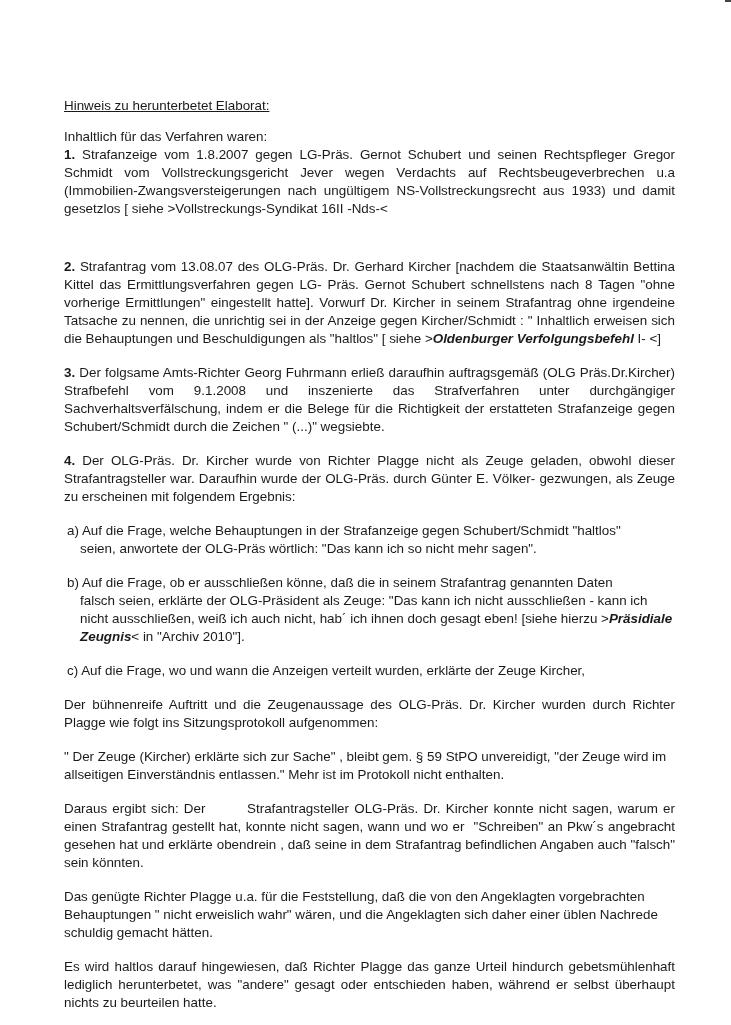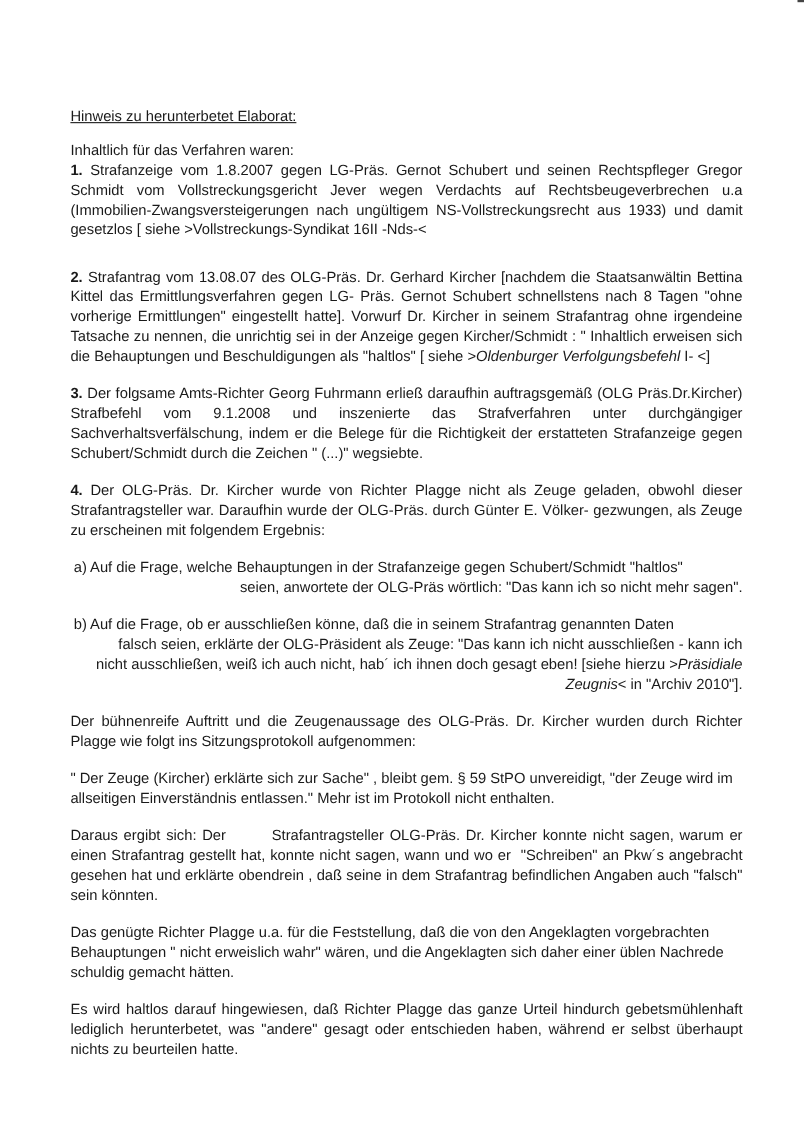--- a/index.html
+++ b/index.html
@@ -38,38 +38,37 @@
     p {
       margin: 0;
     }
     .justify {
       text-align: justify;
     }
     .block {
       margin-bottom: 16px;
     }
     .block-lg {
-      margin-bottom: 25px;
+      margin-bottom: 40px;
     }
     .num {
       font-weight: bold;
     }
     .sub {
       padding-left: 3px;
       margin-bottom: 16px;
     }
     .sub .cont {
       display: block;
       padding-left: 13px;
-      text-align: right;
     }
     .bold {
       font-weight: normal;
     }
-    i { font-style: italic; }
+    i { font-style: italic; font-weight: bold; }
   </style>
 </head>
 <body>
 
 <div class="corner-mark"></div>
 
 <div class="page">
   <p class="heading">Hinweis zu herunterbetet Elaborat:</p>
 
   <p>Inhaltlich für das Verfahren waren:</p>
@@ -78,21 +77,21 @@
   <p class="justify block"><span class="num">2.</span> <span>Strafantrag vom 13.08.07 des OLG-Präs. Dr. Gerhard Kircher [nachdem die Staatsanwältin Bettina Kittel das Ermittlungsverfahren gegen LG- Präs. Gernot Schubert  schnellstens nach 8 Tagen "ohne vorherige Ermittlungen" eingestellt hatte]. Vorwurf Dr. Kircher in seinem Strafantrag ohne irgendeine Tatsache zu  nennen, die unrichtig sei in der Anzeige gegen Kircher/Schmidt : " Inhaltlich erweisen sich die Behauptungen und Beschuldigungen als "haltlos" [ siehe &gt;</span><i>Oldenburger Verfolgungsbefehl</i><span> I- &lt;]</span></p>
 
   <p class="justify block"><span class="num">3.</span> <span>Der folgsame Amts-Richter Georg Fuhrmann erließ daraufhin auftragsgemäß (OLG Präs.Dr.Kircher)  Strafbefehl vom 9.1.2008 und inszenierte das Strafverfahren unter durchgängiger Sachverhaltsverfälschung, indem er die Belege für die Richtigkeit der erstatteten Strafanzeige gegen Schubert/Schmidt  durch die Zeichen " (...)" wegsiebte.</span></p>
 
   <p class="justify block"><span class="num">4.</span> <span>Der OLG-Präs. Dr. Kircher wurde von Richter Plagge nicht als Zeuge geladen, obwohl dieser Strafantragsteller war. Daraufhin wurde der OLG-Präs. durch Günter E. Völker-  gezwungen, als Zeuge zu erscheinen mit folgendem Ergebnis:</span></p>
 
   <p class="sub"><span>a) Auf die Frage, welche Behauptungen in der Strafanzeige gegen Schubert/Schmidt "haltlos"</span><span class="cont">seien, anwortete der OLG-Präs wörtlich: "Das kann ich so nicht mehr sagen".</span></p>
 
   <p class="sub"><span>b) Auf die Frage, ob er ausschließen könne, daß die in seinem Strafantrag genannten Daten</span><span class="cont"><span>falsch seien, erklärte der OLG-Präsident als Zeuge: "Das kann ich nicht ausschließen - kann ich nicht ausschließen, weiß ich auch nicht, hab´ ich ihnen doch gesagt eben!  [siehe hierzu &gt;</span><i>Präsidiale Zeugnis</i><span>&lt; in "Archiv 2010"].</span></span></p>
 
-  <p class="sub"></p>
+  <p class="sub"><span>c) Auf die Frage, wo und wann die Anzeigen verteilt wurden, erklärte der Zeuge Kircher,</span></p>
 
   <p class="justify block">Der bühnenreife Auftritt und die Zeugenaussage des OLG-Präs. Dr. Kircher wurden durch Richter Plagge wie folgt ins Sitzungsprotokoll aufgenommen:</p>
 
   <p class="block">" Der Zeuge (Kircher) erklärte sich zur Sache" ,  bleibt gem. § 59 StPO unvereidigt, "der Zeuge  wird im allseitigen Einverständnis entlassen."  Mehr ist im Protokoll nicht enthalten.</p>
 
   <p class="justify block bold" style="white-space: pre-wrap;">Daraus ergibt sich: Der        Strafantragsteller OLG-Präs. Dr. Kircher konnte nicht sagen, warum er einen Strafantrag gestellt hat, konnte nicht sagen, wann und wo er  "Schreiben" an Pkw´s angebracht gesehen hat und erklärte obendrein , daß seine in dem Strafantrag befindlichen Angaben auch "falsch" sein könnten.</p>
 
   <p class="block">Das genügte Richter Plagge u.a. für die Feststellung, daß die von den Angeklagten vorgebrachten Behauptungen " nicht erweislich wahr" wären, und die Angeklagten sich daher einer üblen Nachrede schuldig gemacht hätten.</p>
 
   <p class="justify">Es wird haltlos darauf hingewiesen, daß Richter Plagge das ganze Urteil hindurch gebetsmühlenhaft lediglich herunterbetet, was "andere" gesagt oder entschieden haben, während er selbst überhaupt nichts zu beurteilen hatte.</p>

